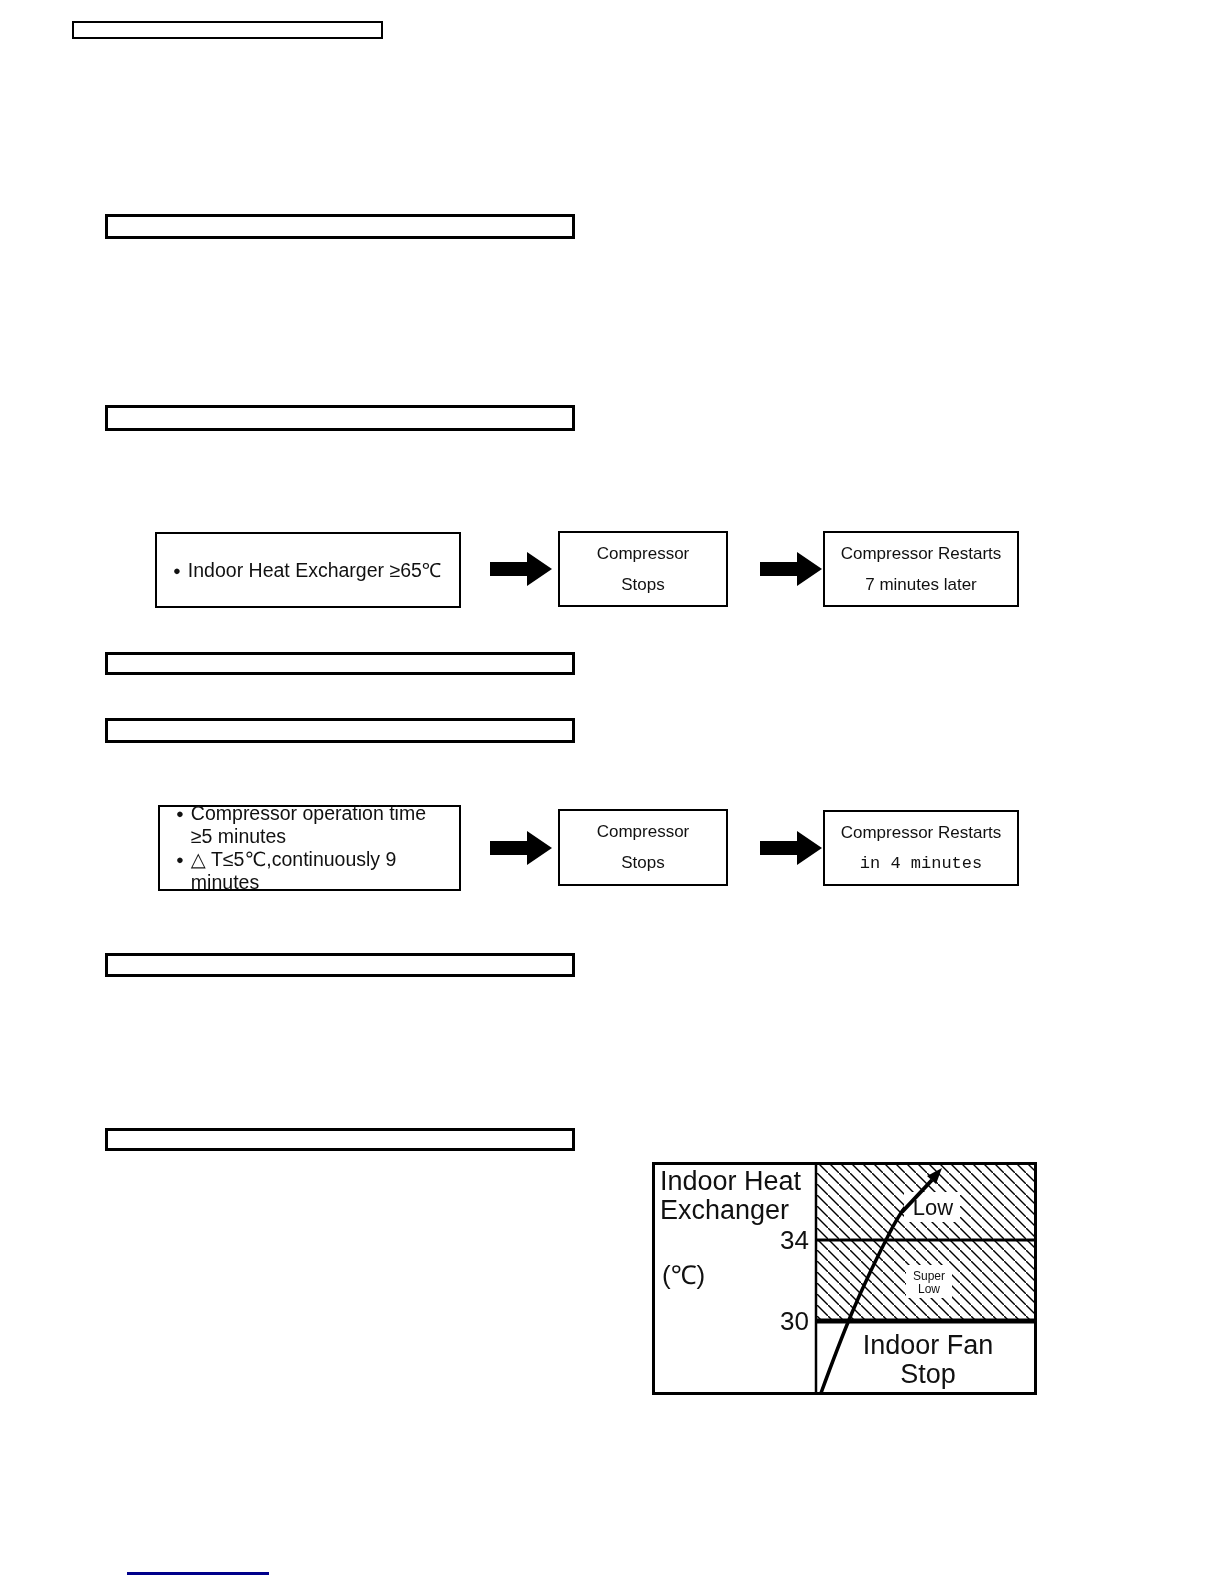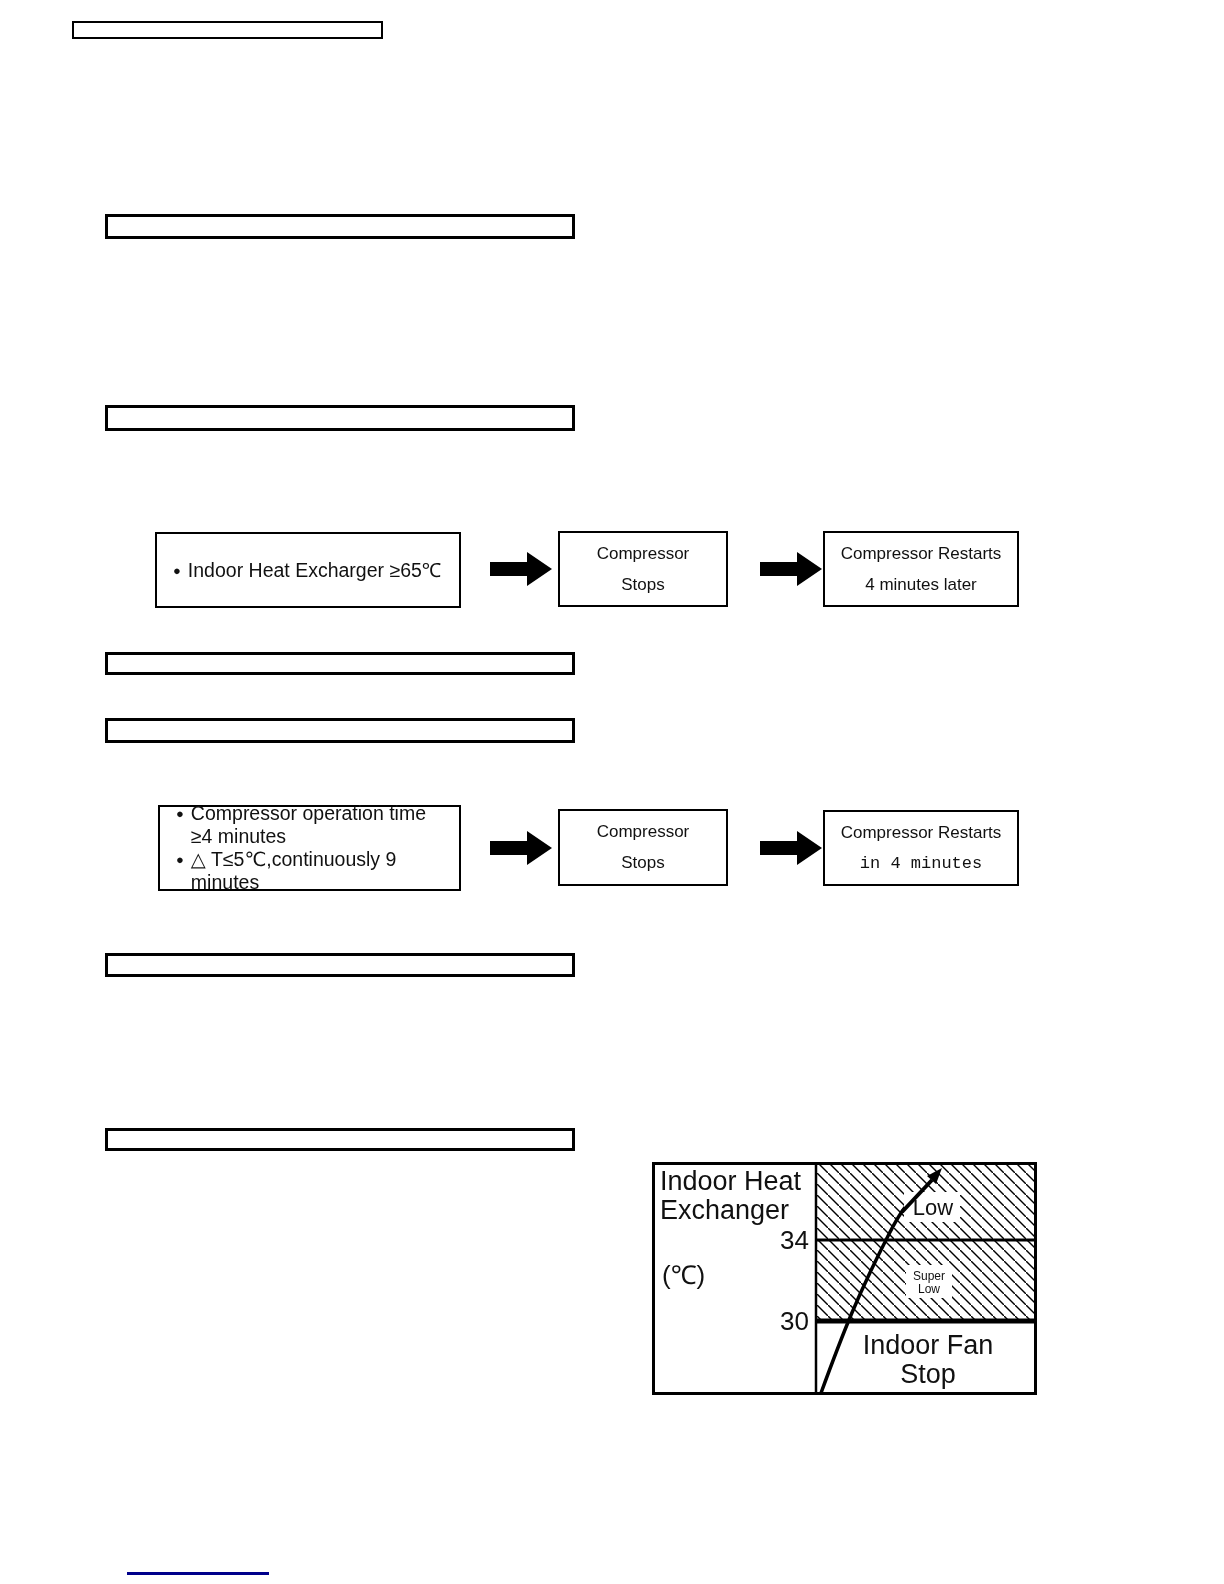--- a/index.html
+++ b/index.html
@@ -61,27 +61,27 @@
     <div style="line-height:22px;">Stops</div>
   </div>
 
   <svg class="abs arrow-svg" style="left:760px;top:550px;" width="62" height="38" viewBox="0 0 62 38">
     <rect x="0" y="12" width="37" height="14" fill="#000"></rect>
     <polygon points="37,2 62,19 37,36" fill="#000"></polygon>
   </svg>
 
   <div class="abs fbox" style="left:823px;top:531px;width:196px;height:76px;gap:9px;">
     <div style="line-height:22px;">Compressor Restarts</div>
-    <div style="line-height:22px;">4 minutes later</div>
+    <div style="line-height:22px;">7 minutes later</div>
   </div>
 
   <div class="abs fbox cond" style="left:158px;top:805px;width:303px;height:86px;">
     <div class="bullet-item">
       <span class="bullet">●</span>
-      <span>Compressor operation time ≥4 minutes</span>
+      <span>Compressor operation time ≥5 minutes</span>
     </div>
     <div class="bullet-item">
       <span class="bullet">●</span>
       <span>△ T≤5℃,continuously 9 minutes</span>
     </div>
   </div>
 
   <svg class="abs arrow-svg" style="left:490px;top:829px;" width="62" height="38" viewBox="0 0 62 38">
     <rect x="0" y="12" width="37" height="14" fill="#000"></rect>
     <polygon points="37,2 62,19 37,36" fill="#000"></polygon>

